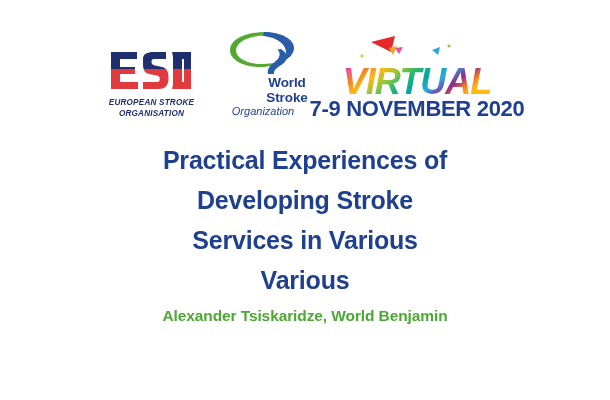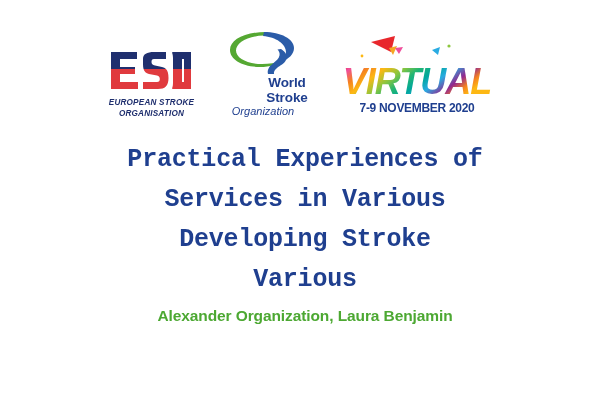--- a/index.html
+++ b/index.html
@@ -120,21 +120,21 @@
   .virtual-word {
     position: relative;
     width: 172px;
     height: 36px;
     margin-bottom: -1px;
   }
   .virtual-word svg { display: block; }
   .virtual-date {
     color: #1f3f8f;
     font-weight: 700;
-    font-size: 12px;
+    font-size: 22px;
     line-height: 19px;
     letter-spacing: -0.3px;
     text-align: left;
     white-space: nowrap;
   }
 
   
   .title-block {
     position: absolute;
     left: 55px;
@@ -143,21 +143,21 @@
     text-align: center;
   }
   .slide-title {
     color: #1f3f8f;
     font-weight: 700;
     font-size: 25px;
     line-height: 40px;
     letter-spacing: -0.2px;
     margin: 0;
   }
-  .slide-title .tline { display: block; font-family: Liberation Mono, monospace; }
+  .slide-title .tline { display: block; }
 
   .slide-authors {
     margin-top: 6px;
     color: #4ca832;
     font-weight: 700;
     font-size: 15.5px;
     line-height: 19px;
     letter-spacing: -0.1px;
   }
 </style>
@@ -262,20 +262,20 @@
         </svg>
       </div>
       <div class="virtual-date">7-9 NOVEMBER 2020</div>
     </div>
 
   </div>
 
   <div class="title-block">
     <h1 class="slide-title">
       <span class="tline">Practical Experiences of</span>
+      <span class="tline">Developing Stroke</span>
       <span class="tline">Services in Various</span>
-      <span class="tline">Developing Stroke</span>
       <span class="tline">Various</span>
     </h1>
-    <div class="slide-authors">Alexander Organization, Laura Benjamin</div>
+    <div class="slide-authors">Alexander Tsiskaridze, World Benjamin</div>
   </div>
 
 </div>
 
 </body></html>

